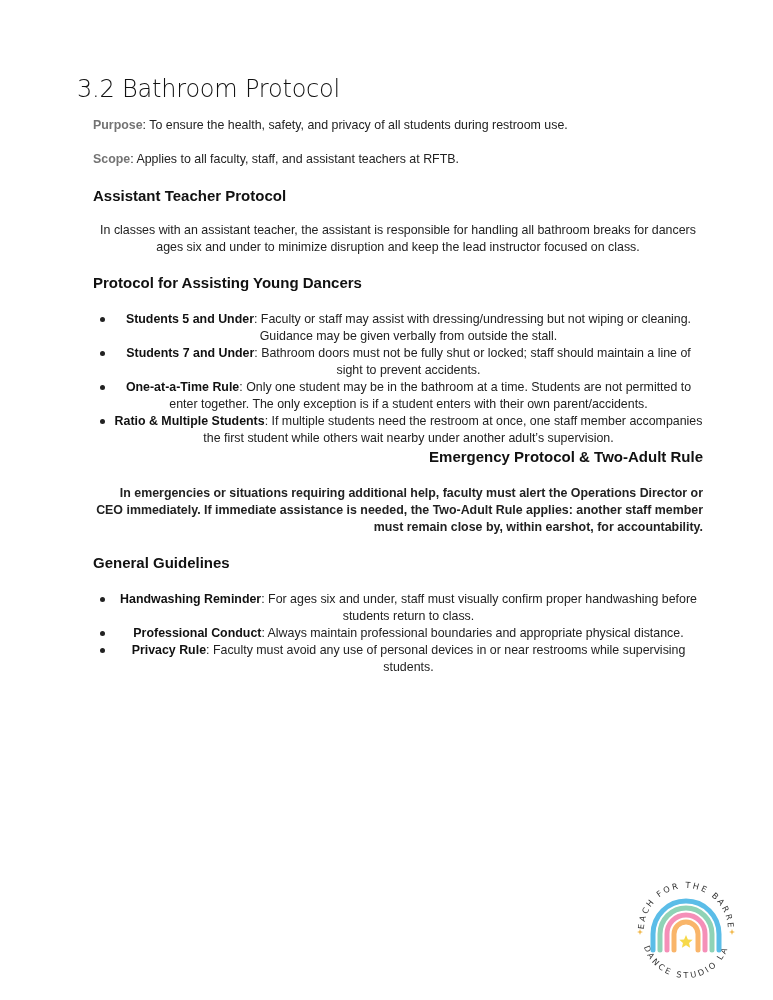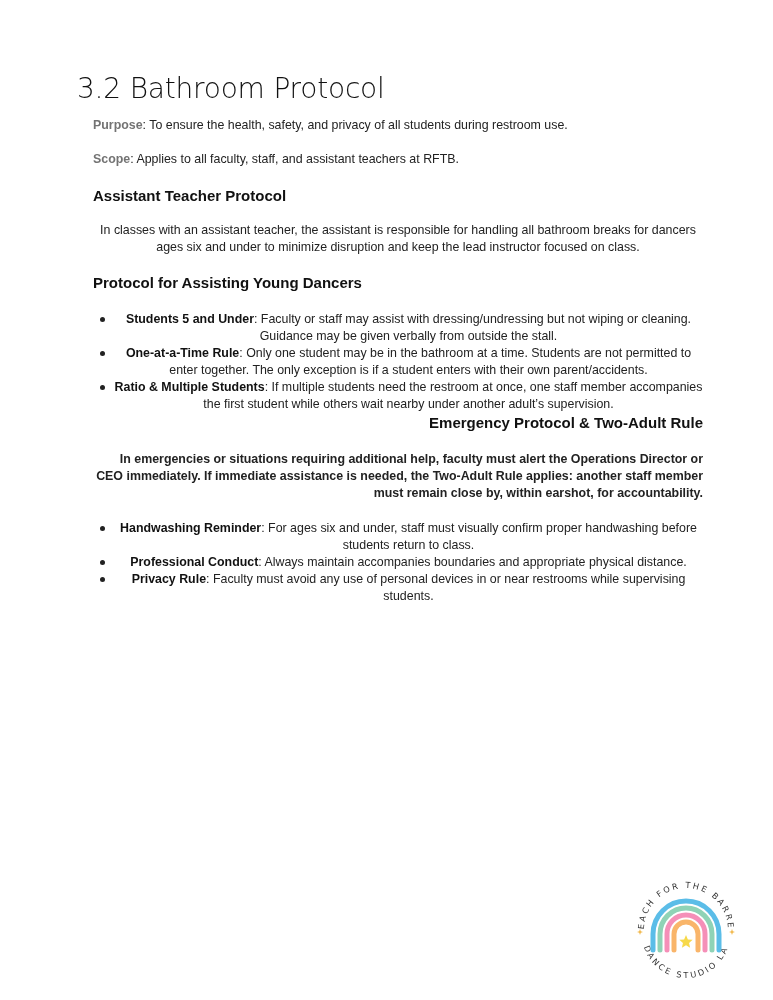--- a/index.html
+++ b/index.html
@@ -15,21 +15,21 @@
       color: #1a1a1a;
       font-family: "Liberation Sans", sans-serif;
     }
     .page-title {
       position: absolute;
       left: 77px;
       top: 74px;
       margin: 0;
       font-family: "DejaVu Sans", sans-serif;
       font-weight: 200;
-      font-size: 28px;
+      font-size: 24px;
       letter-spacing: -0.2px;
       color: #111;
       line-height: 30px;
     }
     .content {
       position: absolute;
       left: 93px;
       top: 117px;
       width: 610px;
       font-size: 12.4px;
@@ -94,34 +94,36 @@
 
   <div>
     <h2 class="section-heading">Assistant Teacher Protocol</h2>
     <p class="section-body" style="margin-top:16px !important;text-align:center;">In classes with an assistant teacher, the assistant is responsible for handling all bathroom breaks for dancers ages six and under to minimize disruption and keep the lead instructor focused on class.</p>
   </div>
 
   <div style="margin-top:17px;">
     <h2 class="section-heading">Protocol for Assisting Young Dancers</h2>
     <ul class="bullets">
       <li><span class="bullet"></span><b>Students 5 and Under</b><span>: Faculty or staff may assist with dressing/undressing but not wiping or cleaning. Guidance may be given verbally from outside the stall.</span></li>
+      <li><span class="bullet"></span><b>Students 7 and Under</b><span>: Bathroom doors must not be fully shut or locked; staff should maintain a line of sight to prevent accidents.</span></li>
       <li><span class="bullet"></span><b>One-at-a-Time Rule</b><span>: Only one student may be in the bathroom at a time. Students are not permitted to enter together. The only exception is if a student enters with their own parent/accidents.</span></li>
       <li><span class="bullet"></span><b>Ratio &amp; Multiple Students</b><span>: If multiple students need the restroom at once, one staff member accompanies the first student while others wait nearby under another adult’s supervision.</span></li>
     </ul>
   </div>
 
   <div style="text-align:right;">
     <h2 class="section-heading">Emergency Protocol &amp; Two-Adult Rule</h2>
     <p class="section-body" style="margin-top:18px !important;font-weight:bold;">In emergencies or situations requiring additional help, faculty must alert the Operations Director or CEO immediately. If immediate assistance is needed, the Two-Adult Rule applies: another staff member must remain close by, within earshot, for accountability.</p>
   </div>
 
   <div style="margin-top:17px;">
+    <h2 class="section-heading">General Guidelines</h2>
     <ul class="bullets">
       <li><span class="bullet"></span><b>Handwashing Reminder</b><span>: For ages six and under, staff must visually confirm proper handwashing before students return to class.</span></li>
-      <li><span class="bullet"></span><b>Professional Conduct</b><span>: Always maintain accompanies boundaries and appropriate physical distance.</span></li>
+      <li><span class="bullet"></span><b>Professional Conduct</b><span>: Always maintain professional boundaries and appropriate physical distance.</span></li>
       <li><span class="bullet"></span><b>Privacy Rule</b><span>: Faculty must avoid any use of personal devices in or near restrooms while supervising students.</span></li>
     </ul>
   </div>
 </div>
 
 <div class="logo">
   <svg width="108" height="110" viewBox="0 0 108 110">
     <defs>
       <path id="topArc" d="M 12 58 A 42 42 0 0 1 96 58"></path>
       <path id="bottomArc" d="M 10 62 A 44 44 0 0 0 98 62"></path>

